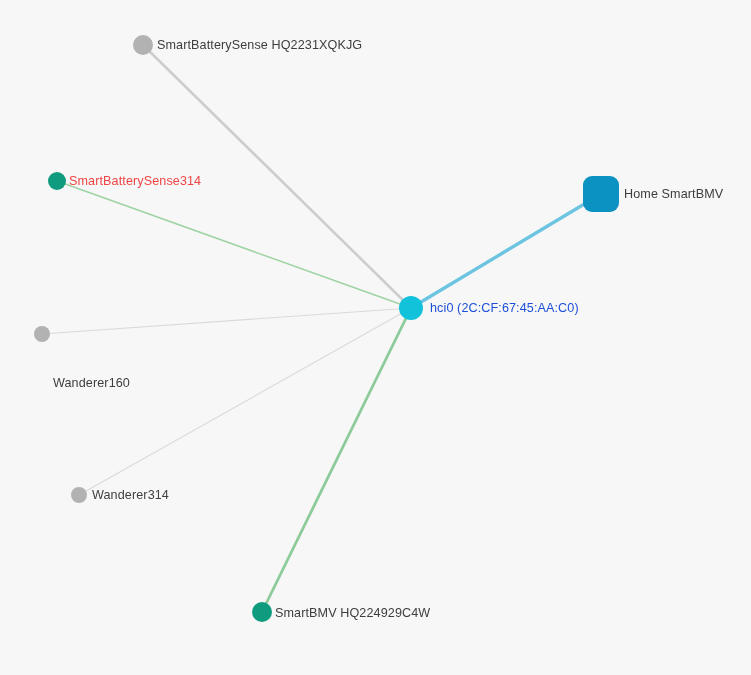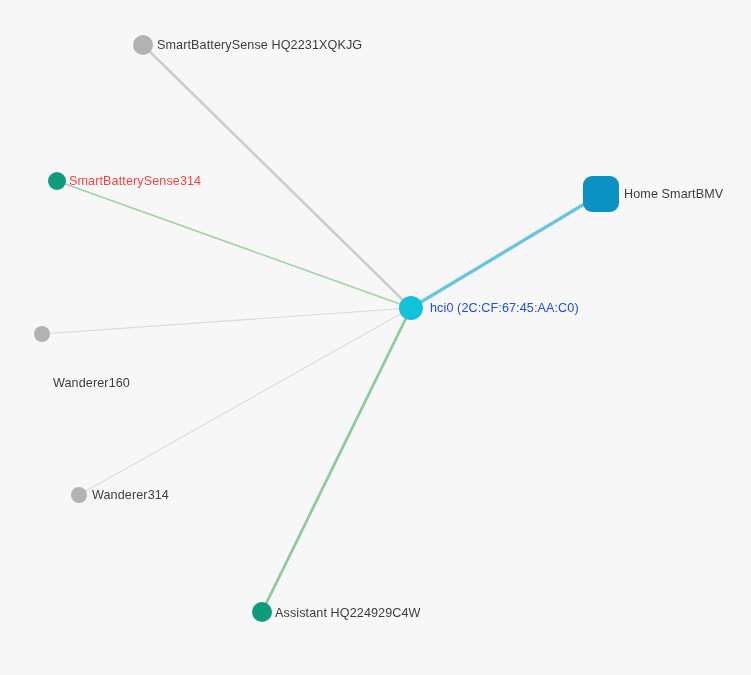--- a/index.html
+++ b/index.html
@@ -81,16 +81,16 @@
       <div class="graph-node">
         <div class="node-shape" style="left: 42px; top: 334px; width: 16px; height: 16px; background: rgb(178, 178, 178);"></div>
         <div class="node-label" style="left: 53px; top: 335px; color: rgb(61, 61, 61); margin-top: 48px;">Wanderer160</div>
       </div>
       <div class="graph-node">
         <div class="node-shape" style="left: 79px; top: 495px; width: 16px; height: 16px; background: rgb(178, 178, 178);"></div>
         <div class="node-label" style="left: 92px; top: 495px; color: #404040;">Wanderer314</div>
       </div>
       <div class="graph-node">
         <div class="node-shape" style="left: 262px; top: 612px; width: 20px; height: 20px; background: rgb(15, 155, 126);"></div>
-        <div class="node-label" style="left: 275px; top: 613px; color: rgb(61, 61, 61);">Assistant HQ224929C4W</div>
+        <div class="node-label" style="left: 275px; top: 613px; color: rgb(61, 61, 61);">SmartBMV HQ224929C4W</div>
       </div>
     </div>
 </div>
 
 </body></html>

